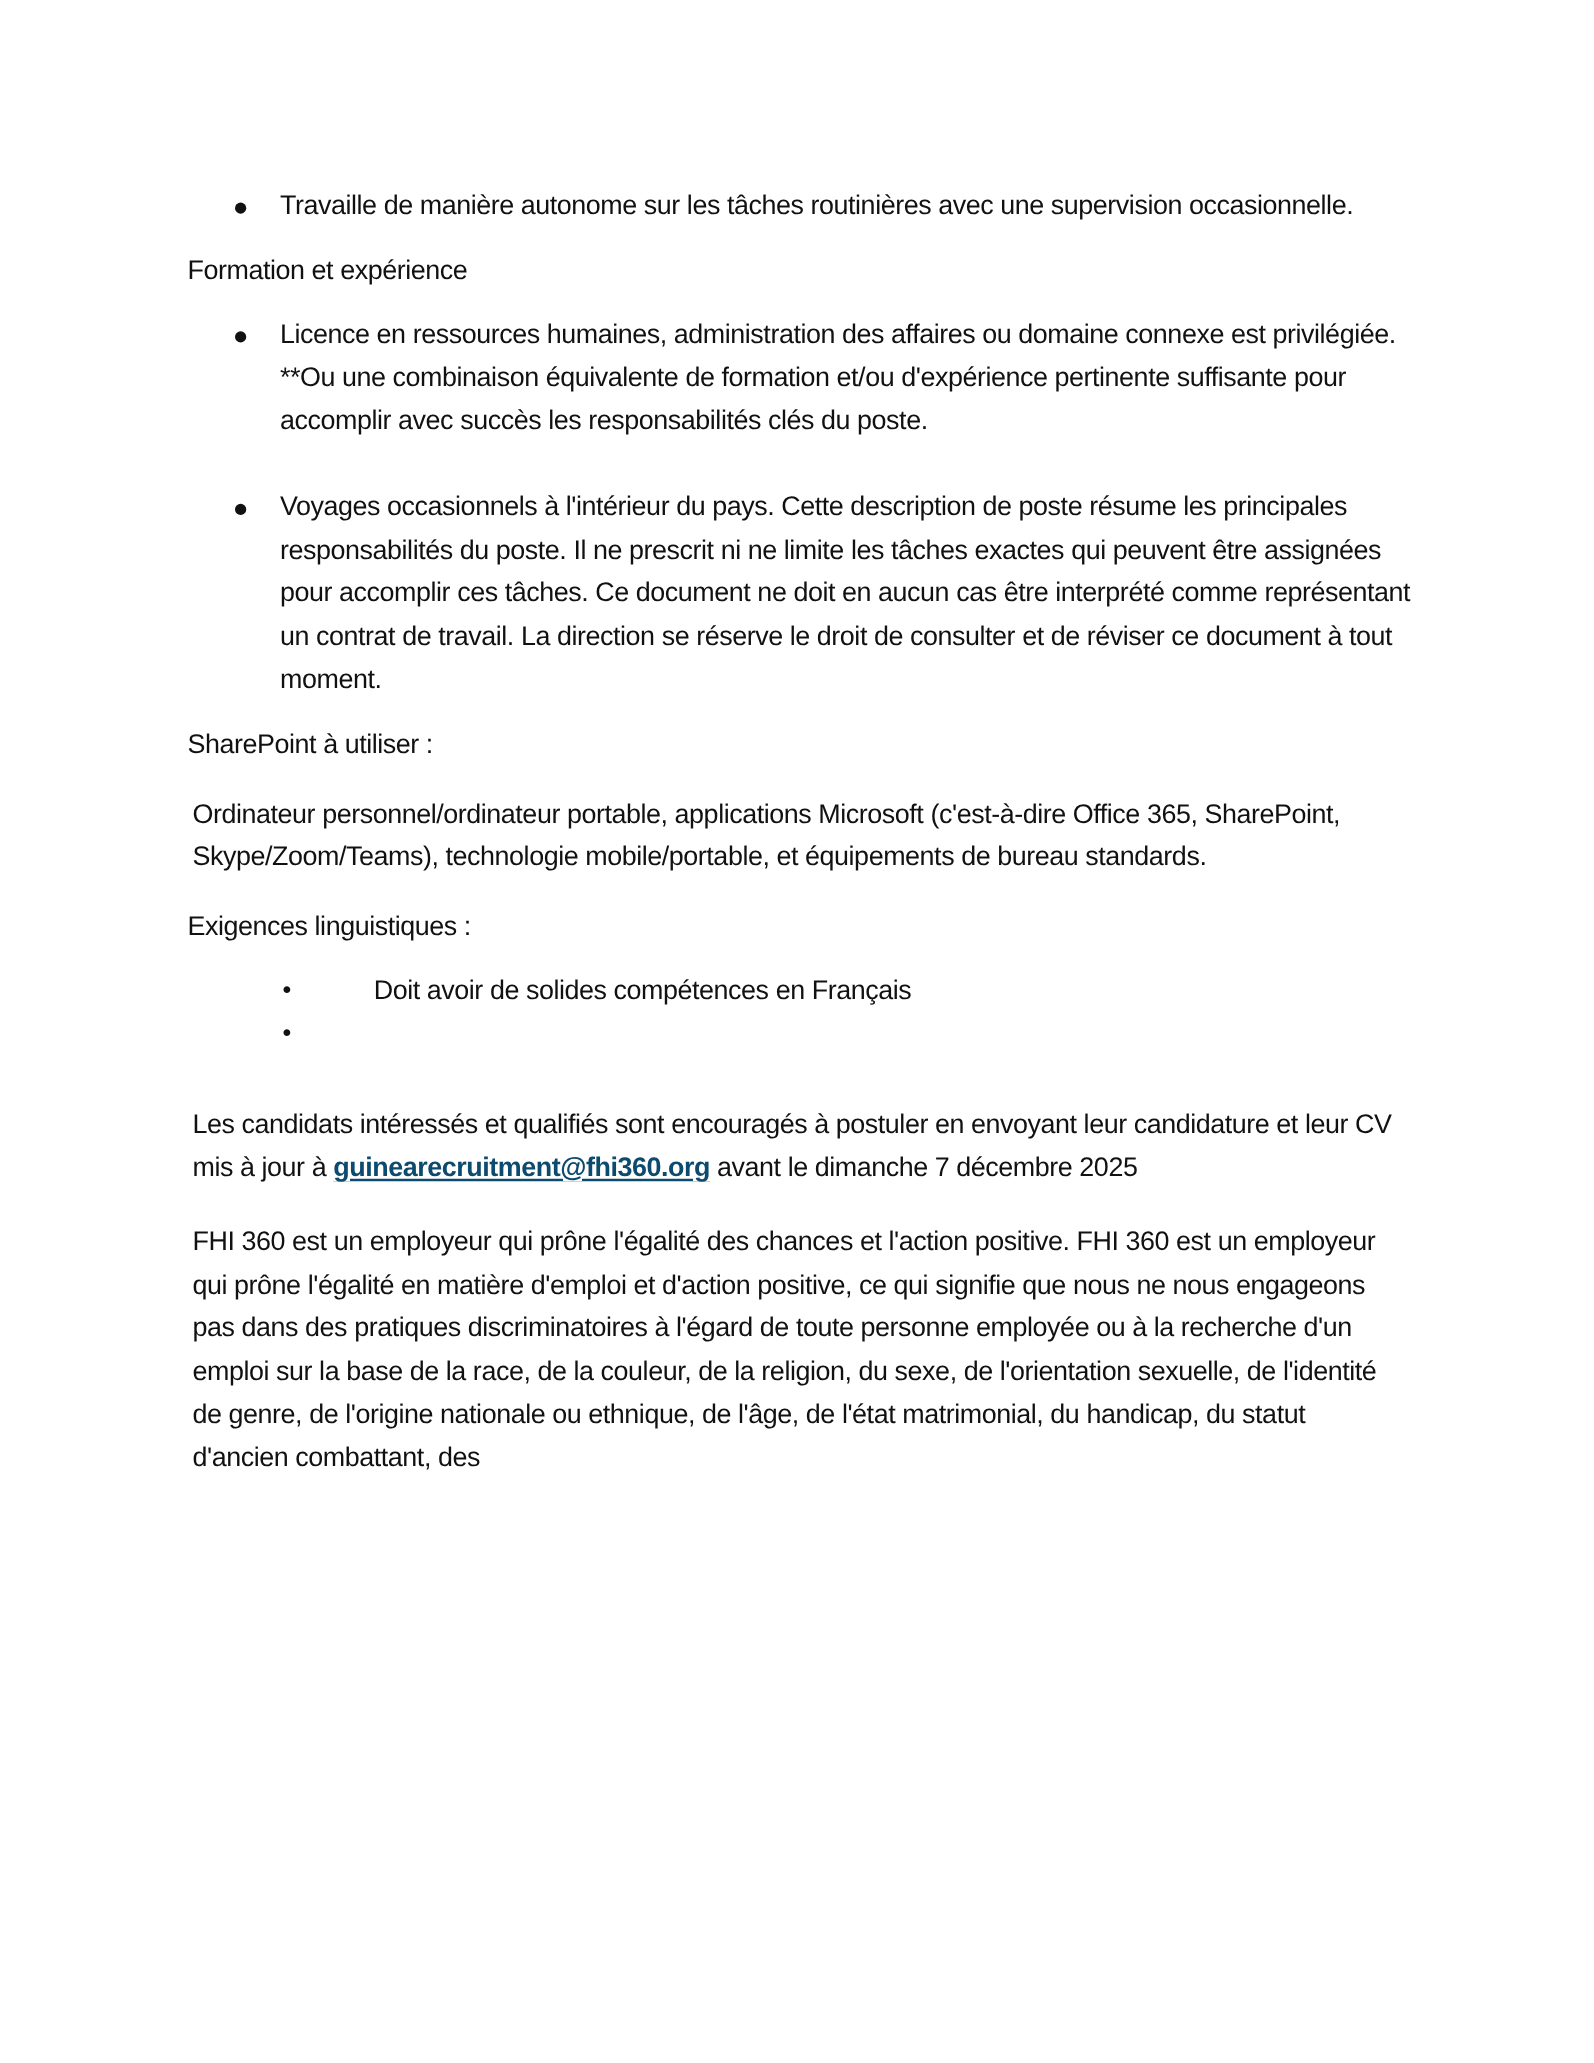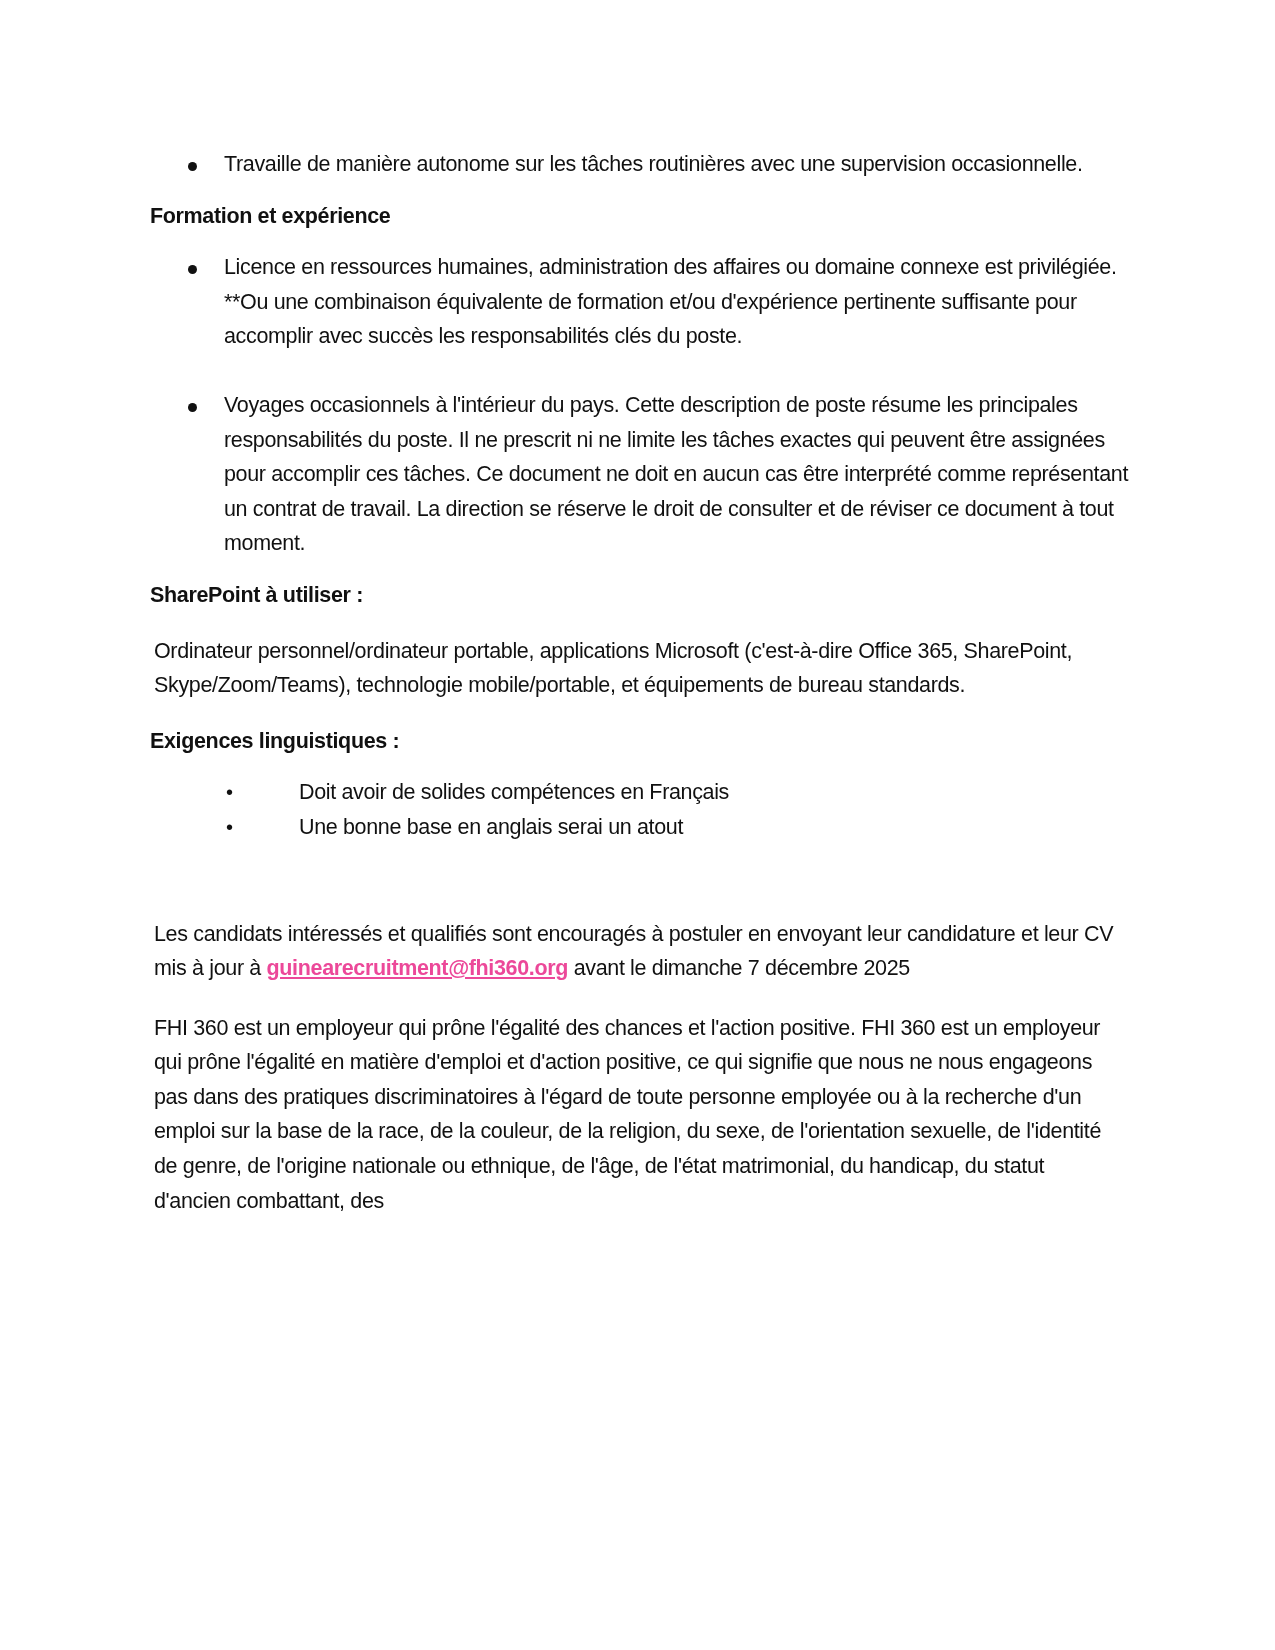--- a/index.html
+++ b/index.html
@@ -1,30 +1,30 @@
 <!DOCTYPE html>
 <html><head>
 <meta charset="utf-8">
 <style>
   html, body { margin: 0; padding: 0; background: #ffffff; }
   body { width: 1275px; height: 1650px; position: relative; overflow: hidden;
          font-family: "Liberation Sans", "DejaVu Sans", sans-serif; color: #111111; }
   .page { position: absolute; left: 0; top: 0; width: 1275px; height: 1290px; }
   .content { position: absolute; left: 150px; top: 147px; width: 980px; font-size: 21.5px; line-height: 34.6px; letter-spacing: -0.35px; }
-  .heading { font-weight: bold; margin: 0; }
+  .heading { font-weight: normal; margin: 0; }
   p { margin: 4px; }
   .bullets { list-style: none; margin: 0; padding: 0; }
   .bullets li { position: relative; padding-left: 74px; }
   .bullets li .dot { position: absolute; left: 38px; top: 15px; width: 9px; height: 9px; border-radius: 50%; background: #111; }
   .bullets2 { list-style: none; margin: 0; padding: 0; }
   .bullets2 li { position: relative; padding-left: 149px; }
   .bullets2 li .dot2 { position: absolute; left: 76px; top: 0; font-size: 20px; }
   .gap-s { height: 17px; }
   .gap-l { height: 51px; }
-  a.email { color: #ec4899; font-weight: bold; text-decoration: underline; }
+  a.email { color: #0c4a6e; font-weight: bold; text-decoration: underline; }
 </style>
 </head>
 <body>
 
 <div class="page">
   <div class="content">
 
     <ul class="bullets">
       <li><span class="dot"></span><span>Travaille de manière autonome sur les tâches routinières avec une supervision occasionnelle.</span></li>
     </ul>
@@ -45,21 +45,21 @@
 
     <p class="heading">SharePoint à utiliser :</p>
     <div class="gap-s"></div>
     <p>Ordinateur personnel/ordinateur portable, applications Microsoft (c'est-à-dire Office 365, SharePoint, Skype/Zoom/Teams), technologie mobile/portable, et équipements de bureau standards.</p>
     <div class="gap-s"></div>
 
     <p class="heading">Exigences linguistiques :</p>
     <div class="gap-s"></div>
     <ul class="bullets2">
       <li><span class="dot2">•</span><span>Doit avoir de solides compétences en Français</span></li>
-      <li><span class="dot2">•</span><span>Une bonne base en anglais serai un atout</span></li>
+      <li><span class="dot2">•</span></li>
     </ul>
     <div class="gap-l"></div>
 
     <div class="gap-s"></div>
     <p><span>Les candidats intéressés et qualifiés sont encouragés à postuler en envoyant leur candidature et leur CV mis à jour à </span><a class="email" href="mailto:guinearecruitment@fhi360.org">guinearecruitment@fhi360.org</a><span> avant le dimanche 7 décembre 2025</span></p>
     <div class="gap-s"></div>
     <p>FHI 360 est un employeur qui prône l'égalité des chances et l'action positive. FHI 360 est un employeur qui prône l'égalité en matière d'emploi et d'action positive, ce qui signifie que nous ne nous engageons pas dans des pratiques discriminatoires à l'égard de toute personne employée ou à la recherche d'un emploi sur la base de la race, de la couleur, de la religion, du sexe, de l'orientation sexuelle, de l'identité de genre, de l'origine nationale ou ethnique, de l'âge, de l'état matrimonial, du handicap, du statut d'ancien combattant, des</p>
 
   </div>
 </div>

